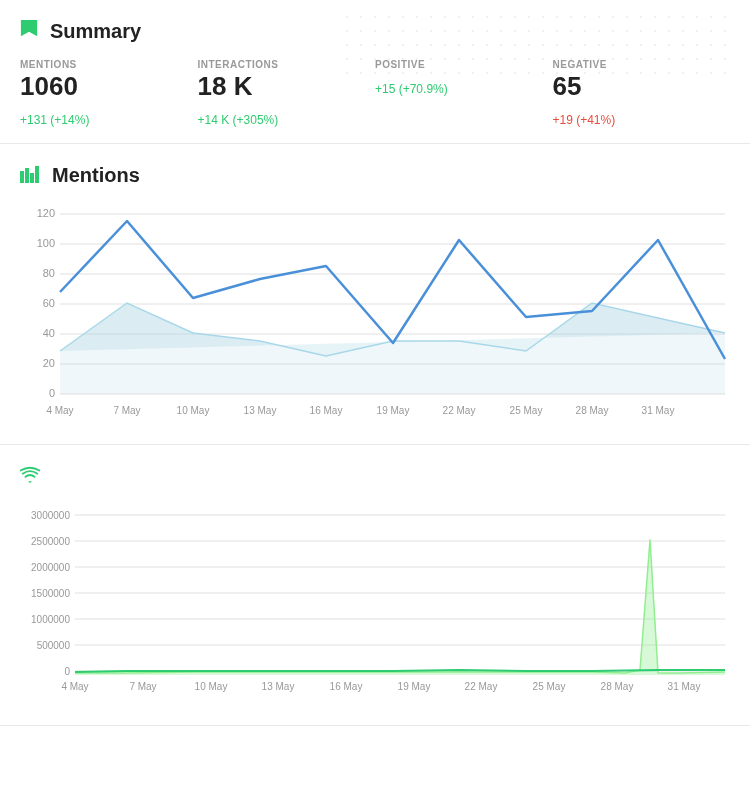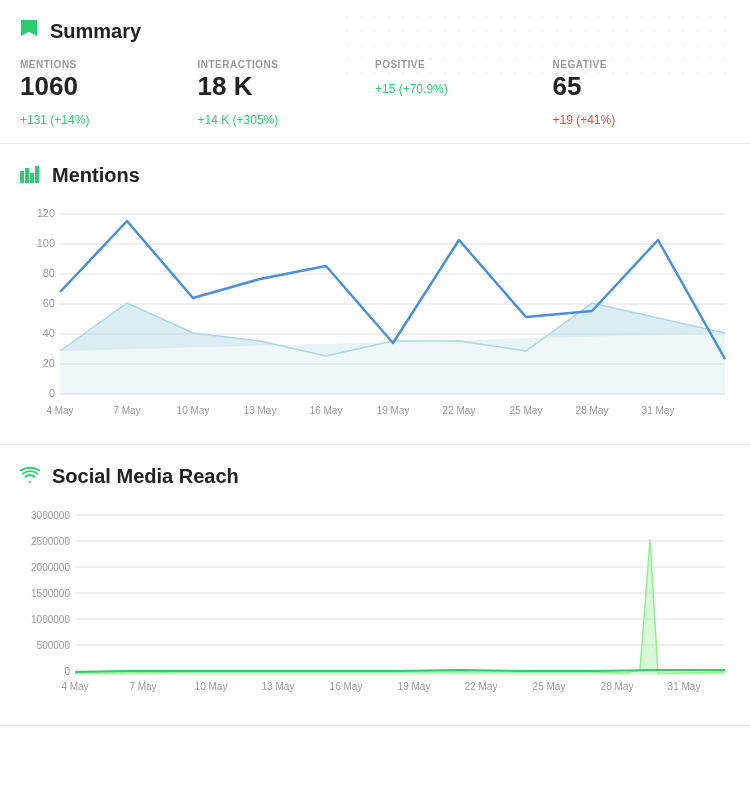--- a/index.html
+++ b/index.html
@@ -190,21 +190,20 @@
 <div class="chart-section">
   <div class="section-header">
     <span class="wifi-icon">
       <svg width="22" height="18" viewBox="0 0 22 18">
         <path d="M11,16 L13,16 L11,18 L9,16 Z" fill="#2ecc71"></path>
         <path d="M6,11 Q11,7 16,11" stroke="#2ecc71" stroke-width="2" fill="none" stroke-linecap="round"></path>
         <path d="M3,7.5 Q11,2 19,7.5" stroke="#2ecc71" stroke-width="2" fill="none" stroke-linecap="round"></path>
         <path d="M0.5,4 Q11,-2 21.5,4" stroke="#2ecc71" stroke-width="2" fill="none" stroke-linecap="round"></path>
       </svg>
     </span>
-    <span class="section-title">Social Media Reach</span>
   </div>
 
   <div class="chart-container">
     <svg class="reach-chart" viewBox="0 0 710 200" preserveAspectRatio="none">
 
       <line x1="55" y1="10" x2="705" y2="10" stroke="#e0e0e0" stroke-width="1"></line>
       <line x1="55" y1="36" x2="705" y2="36" stroke="#e0e0e0" stroke-width="1"></line>
       <line x1="55" y1="62" x2="705" y2="62" stroke="#e0e0e0" stroke-width="1"></line>
       <line x1="55" y1="88" x2="705" y2="88" stroke="#e0e0e0" stroke-width="1"></line>
       <line x1="55" y1="114" x2="705" y2="114" stroke="#e0e0e0" stroke-width="1"></line>

